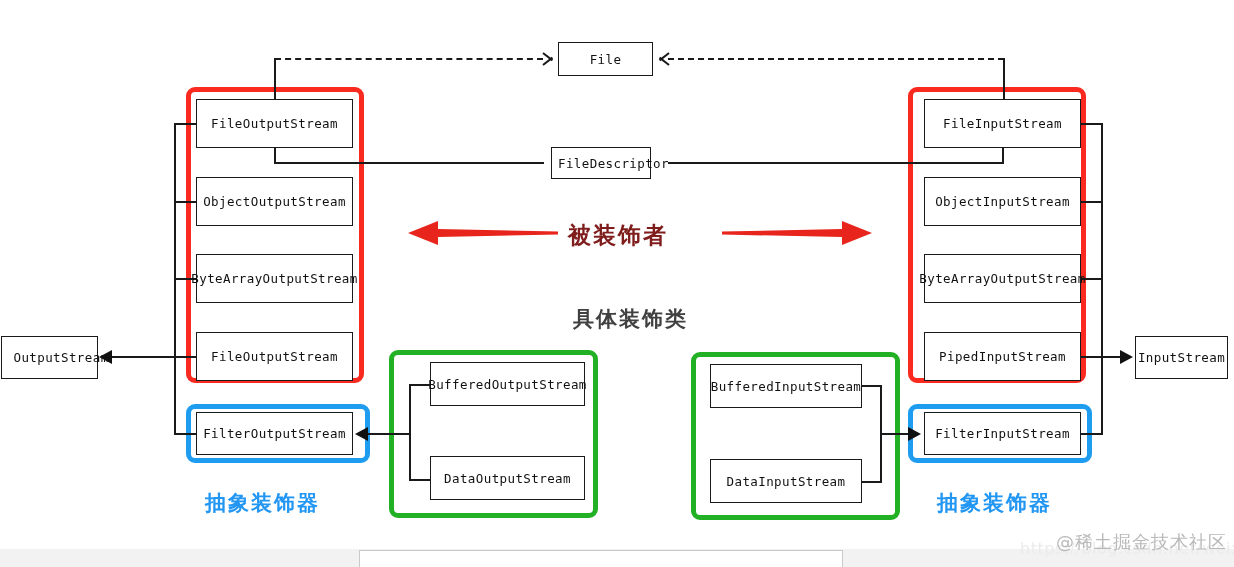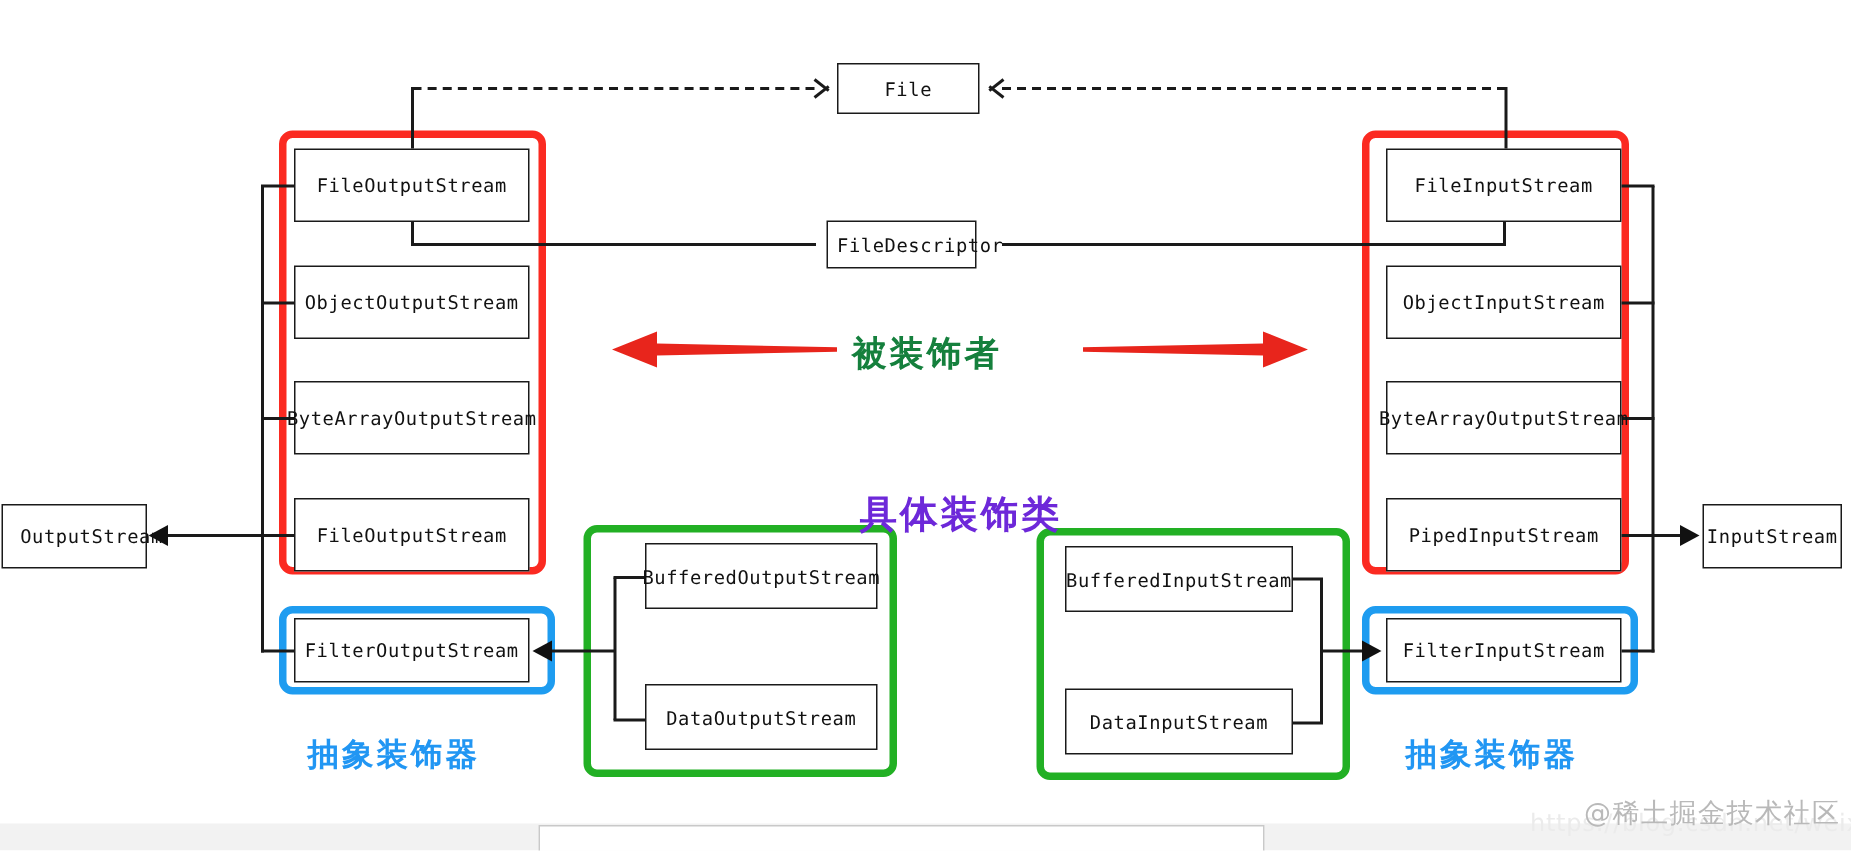--- a/index.html
+++ b/index.html
@@ -65,22 +65,22 @@
   .bigarrow{position:absolute;z-index:6;}
 
   
   .cnlabel{
     position:absolute;
     font-family:"DejaVu Sans", sans-serif;
     font-weight:700;
     white-space:nowrap;
     z-index:8;
   }
-  .cn-red{color:#15803d;font-size:23px;letter-spacing:2px;}
-  .cn-green{color:#6d28d9;font-size:25px;letter-spacing:2px;margin-top:21px;}
+  .cn-red{color:#7f1d1d;font-size:23px;letter-spacing:2px;}
+  .cn-green{color:#404040;font-size:21px;letter-spacing:2px;}
   .cn-blue{color:#2196f3;font-size:21px;letter-spacing:2px;}
 
   
   .bottompanel{
     position:absolute;
     border:1px solid #c9c9c9;
     background:#ffffff;
     z-index:2;
   }
   .bottomstrip{

